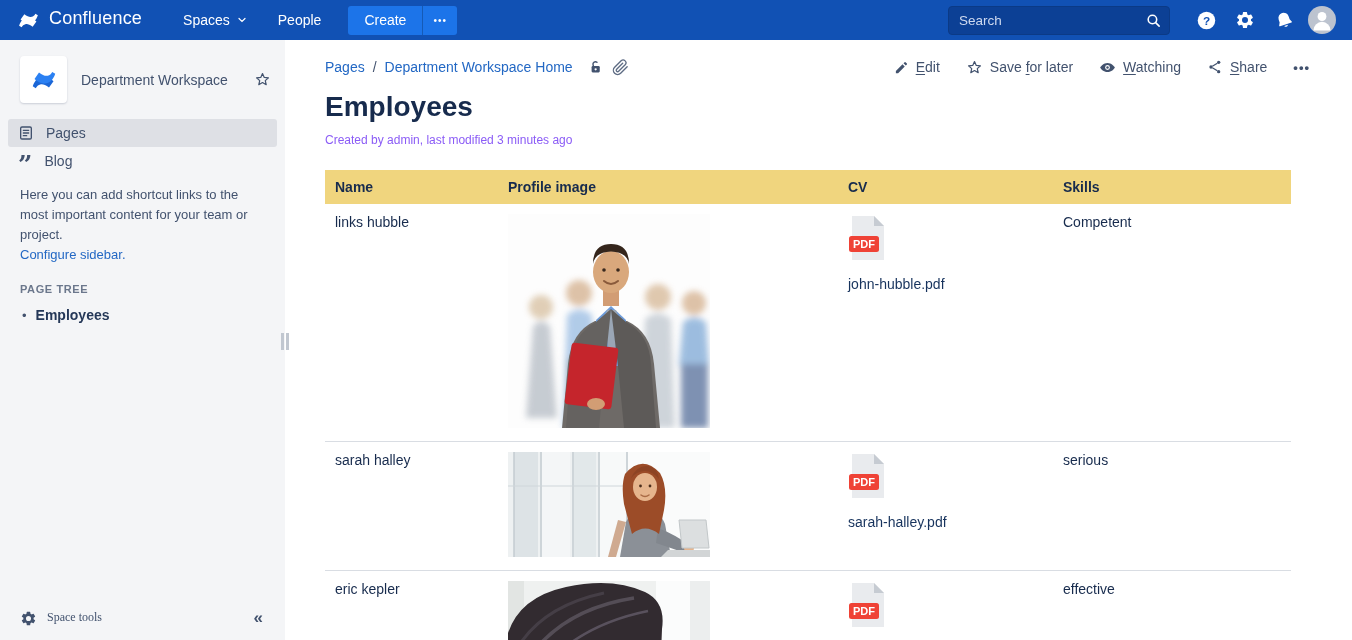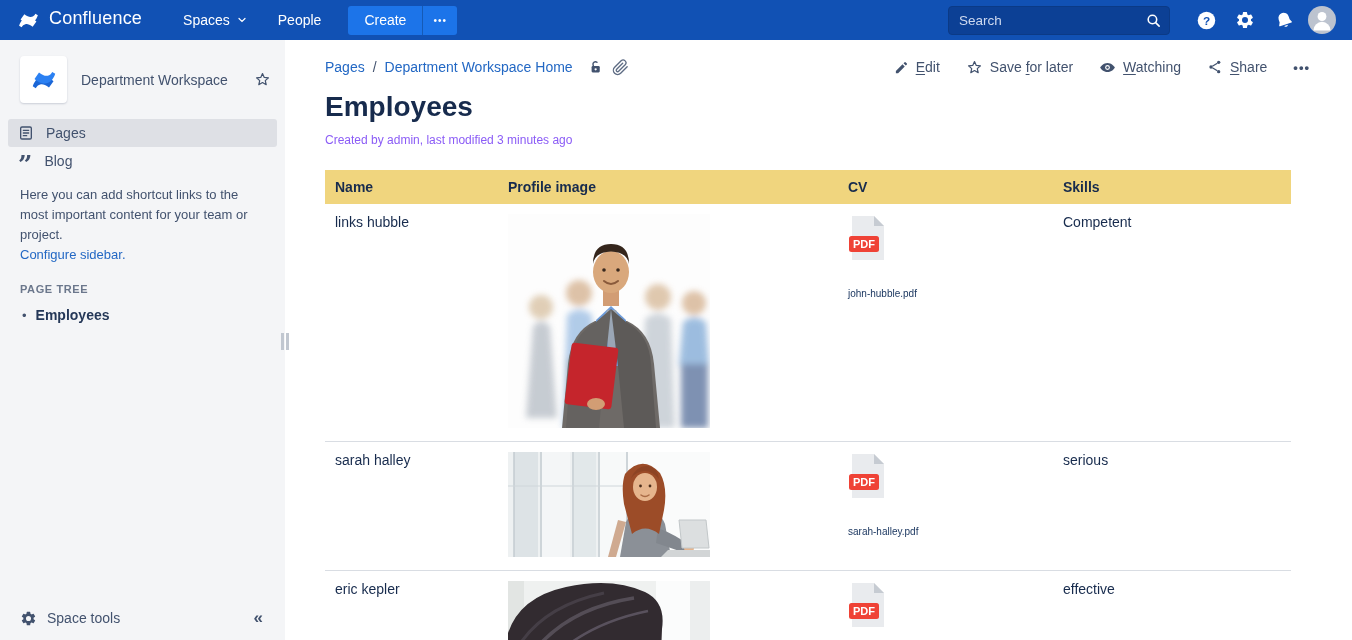--- a/index.html
+++ b/index.html
@@ -55,22 +55,22 @@
     text-decoration:none; cursor:pointer; }
   .page-tree { list-style:none; padding:12px 20px 0 22px; }
   .page-tree li { display:flex; align-items:center; gap:9px; font-size:14px; }
   .tree-bullet { color:#42526e; font-size:13px; }
   .page-tree a { color:#253858; font-weight:700; text-decoration:none; cursor:pointer; }
   .resize-handle { position:absolute; top:293px; right:-6px; width:10px; height:18px;
     display:flex; gap:2px; cursor:col-resize; z-index:5; }
   .resize-handle i { width:3px; height:17px; background:#c1c7d0; display:block; }
   .space-tools { position:absolute; bottom:0; left:0; width:100%; height:44px;
     display:flex; align-items:center; justify-content:space-between; padding:0 16px 0 20px; }
-  .space-tools-left { display:flex; gap:10px; font-size:14px;
-    color:#42526e; cursor:pointer; }
+  .space-tools-left { display:flex; gap:10px; font-size:12px;
+    color:#42526e; cursor:pointer;font-family:Liberation Serif, serif; }
   .collapse-btn { background:none; border:none; font-size:17px; font-weight:700;
     color:#42526e; cursor:pointer; padding:0 6px; }
 
   
   .content { position:absolute; top:40px; left:285px; width:1067px; height:600px;
     background:#fff; padding:16px 42px 0 40px; }
   .content-top { display:flex; align-items:center; justify-content:space-between; height:22px; }
   .breadcrumbs { display:flex; align-items:center; gap:8px; font-size:14px; }
   .breadcrumbs a { color:#2368c4; text-decoration:none; cursor:pointer; }
   .crumb-sep { color:#42526e; }
@@ -82,22 +82,22 @@
   .more-action { font-size:13px; letter-spacing:1px; font-weight:700; }
   .page-title { font-size:28px; font-weight:600; color:#172b4d; margin-top:13px; }
   .byline { font-size:12px; color:#8b5cf6; margin-top:10px; }
 
   table.emp { border-collapse:collapse; table-layout:fixed; width:966px; margin-top:23px; }
   table.emp thead th { background:#f0d57e; color:#172b4d; font-size:14px; font-weight:700;
     text-align:left; padding:8px 10px; height:34px; }
   table.emp tbody tr + tr td { border-top:1px solid #d9dde3; }
   table.emp td { vertical-align:top; padding:10px 10px; font-size:14px; color:#172b4d; }
   td.img-cell { padding:5px 10px; }
-  .pdf-attach { display:flex; flex-direction:column; gap:23px; }
-  .pdf-filename { color:#17335d; text-decoration:none; cursor:pointer; font-size:10px; }
+  .pdf-attach { display:flex; flex-direction:column; gap:11px; }
+  .pdf-filename { color:#17335d; text-decoration:none; cursor:pointer; font-size:14px; }
   .profile-img { display:block; cursor:pointer; }
 </style>
 </head>
 <body>
 
 <div class="app">
 
   <header class="navbar">
     <div class="nav-left">
       <a class="brand">

